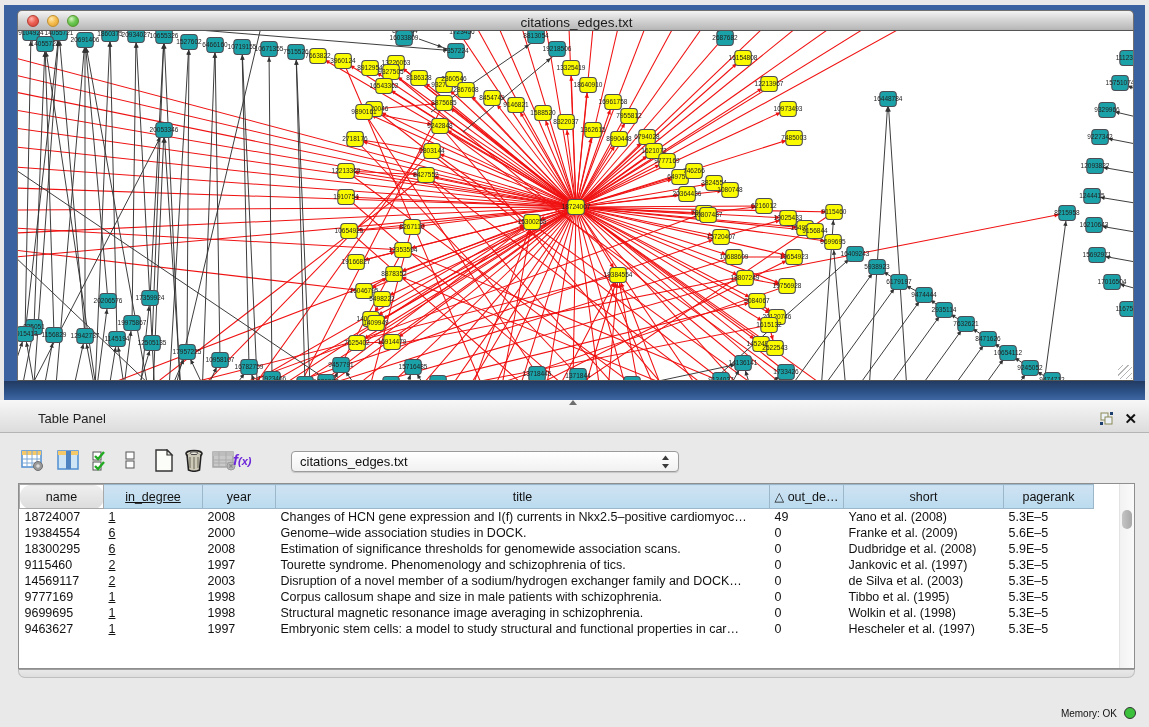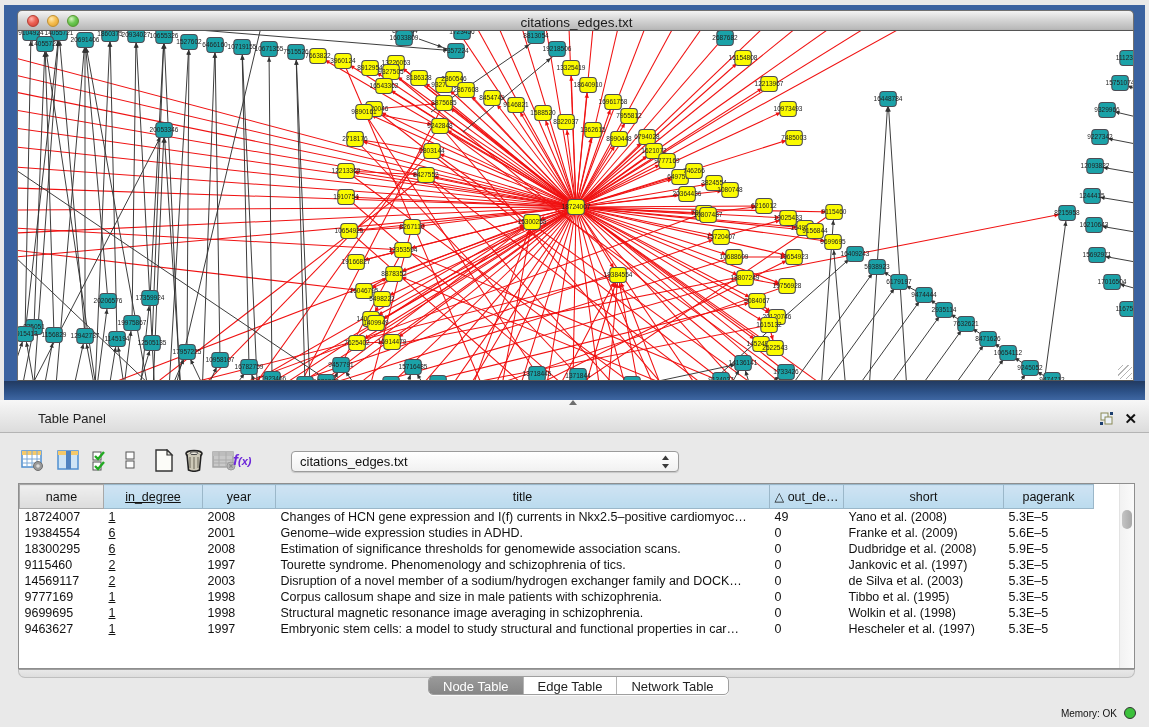--- a/index.html
+++ b/index.html
@@ -36,21 +36,21 @@
 #dropdown { position:absolute; left:291px; top:18px; width:388px; height:21px;
   border:1px solid #9b9b9b; border-radius:4px; background:linear-gradient(#fff,#f1f1f1);
   box-shadow:0 1px 1px rgba(0,0,0,0.15); font-size:13px; color:#111; padding:2px 8px; }
 #dropdown .st2 { position:absolute; right:8px; top:2.5px; }
 #tblwrap { position:absolute; left:18px; top:83px; width:1117px; height:186px; background:#fff; border:1px solid #8e8e8e; overflow:hidden; }
 table { border-collapse:collapse; table-layout:fixed; width:1074px; font-size:12.5px; }
 th { height:24px; background:linear-gradient(#cfe3f3,#badbee); border:1px solid #9bb7c9;
   font-weight:normal; font-size:12.5px; color:#111; }
 th.c1 { background:linear-gradient(#efefef,#dcdcdc); border-color:#a8a8a8; }
 td { height:16px; padding:0 4px 0 5px; color:#111; white-space:nowrap; overflow:hidden; }
-.c1 { width:84px; } .c2 { width:99px;text-decoration:underline; } .c3 { width:73px; } .c4 { width:494px; }
+.c1 { width:84px;border-radius:11px; } .c2 { width:99px;text-decoration:underline; } .c3 { width:73px; } .c4 { width:494px; }
 .c5 { width:74px; } .c6 { width:160px; } .c7 { width:90px; }
 #tbase { position:absolute; left:18px; top:269px; width:1117px; height:9px; background:linear-gradient(#e8e8e8,#dedede); border:1px solid #bfbfbf; border-top:1px solid #9e9e9e; border-radius:0 0 7px 7px; }
 #vscroll { position:absolute; left:1100px; top:0px; width:16px; height:184px;
   background:linear-gradient(90deg,#f2f2f2,#fbfbfb); border-left:1px solid #e3e3e3; }
 #vthumb { position:absolute; left:2px; top:26px; width:10px; height:19px;
   background:linear-gradient(90deg,#c4c4c4,#a8a8a8); border-radius:5px; }
 #tabs { position:absolute; left:428px; top:276px; height:19px; display:flex;
   border:1px solid #9f9f9f; border-radius:5px; overflow:hidden; background:#fff;
   box-shadow:0 1px 0 rgba(255,255,255,.7); }
 .tab { font-size:13px; padding:1px 14px 0; color:#222; line-height:17px; }
@@ -941,22 +941,22 @@
             <td class="c2">1</td>
             <td class="c3">2008</td>
             <td class="c4">Changes of HCN gene expression and I(f) currents in Nkx2.5–positive cardiomyoc…</td>
             <td class="c5">49</td>
             <td class="c6">Yano et al. (2008)</td>
             <td class="c7">5.3E–5</td>
           </tr>
           <tr>
             <td class="c1">19384554</td>
             <td class="c2">6</td>
-            <td class="c3">2001</td>
-            <td class="c4">Genome–wide expression studies in ADHD.</td>
+            <td class="c3">2000</td>
+            <td class="c4">Genome–wide association studies in DOCK.</td>
             <td class="c5">0</td>
             <td class="c6">Franke et al. (2009)</td>
             <td class="c7">5.6E–5</td>
           </tr>
           <tr>
             <td class="c1">18300295</td>
             <td class="c2">6</td>
             <td class="c3">2008</td>
             <td class="c4">Estimation of significance thresholds for genomewide association scans.</td>
             <td class="c5">0</td>
@@ -1006,23 +1006,18 @@
             <td class="c4">Embryonic stem cells: a model to study structural and functional properties in car…</td>
             <td class="c5">0</td>
             <td class="c6">Hescheler et al. (1997)</td>
             <td class="c7">5.3E–5</td>
           </tr>
     </tbody>
       </table>
   </div>
 
   <div id="tbase"></div>
-  <div id="tabs">
-    <div class="tab sel">Node Table</div>
-      <div class="tab">Edge Table</div>
-      <div class="tab">Network Table</div>
-  </div>
   <div id="status">
       <span>Memory: OK</span>
       <div id="dot"></div>
     </div>
 
 </div>
 
 </body></html>

